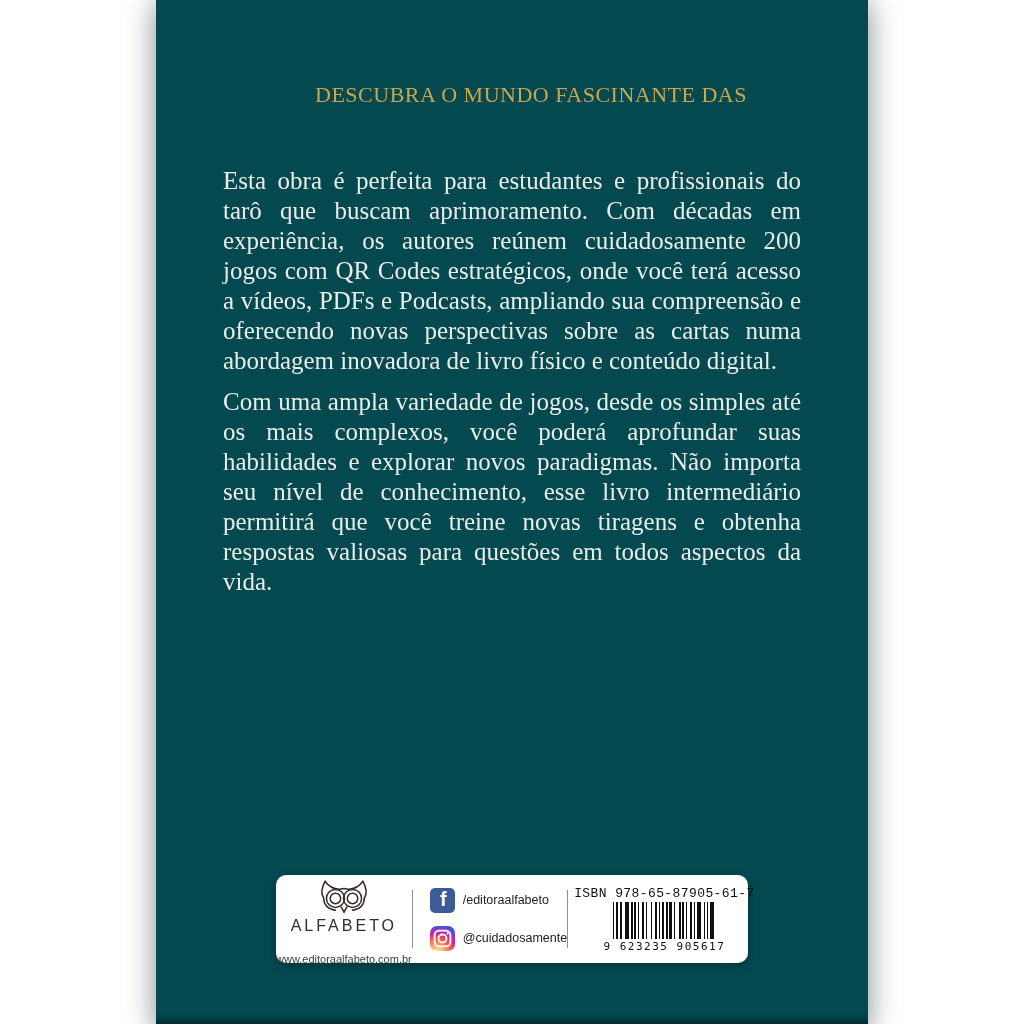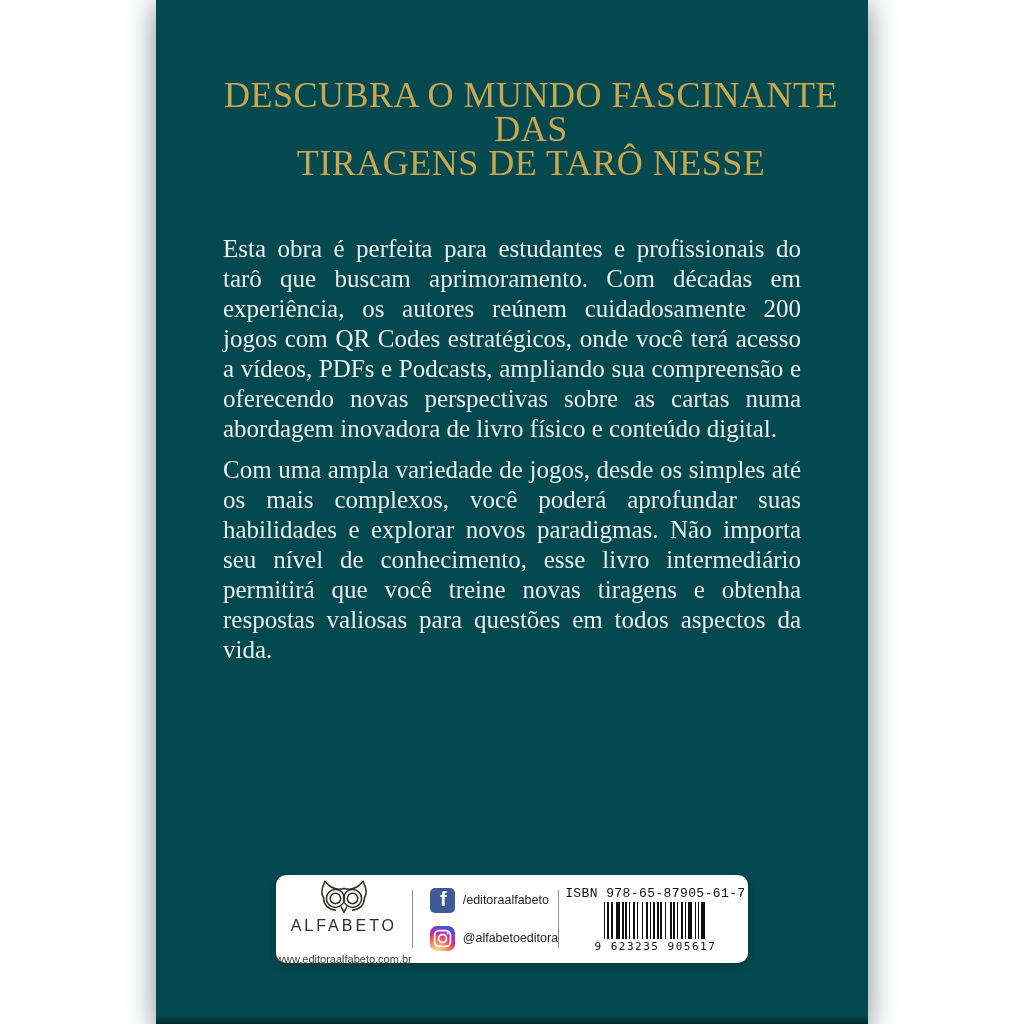--- a/index.html
+++ b/index.html
@@ -19,21 +19,21 @@
   }
   .cover::after {
     content:""; position:absolute; left:0; right:0; bottom:0; height:9px;
     background:linear-gradient(to top, rgba(0,12,14,.5), rgba(0,12,14,0));
   }
 
   
   .heading {
     margin-top:78px; text-align:center;
     color:var(--gold,#c9a74f);
-    font-size:36px; line-height:34px; letter-spacing:.5px;
+    font-size:22px; line-height:34px; letter-spacing:.5px;
     font-weight:normal;
     padding-left:38px;
   }
 
   
   .body-text {
     width:578px; margin:54px auto 0;
     color:var(--body-text,#e9ede8);
     font-size:25px; line-height:30px;
     text-align:justify;
@@ -99,21 +99,20 @@
   }
 </style>
 </head>
 <body>
 
 <div class="page">
   <div class="cover">
 
     <div class="heading">
       <div>DESCUBRA O MUNDO FASCINANTE DAS</div>
-      <div>TIRAGENS DE TARÔ NESSE</div>
     </div>
 
     <div class="body-text">
       <p>Esta obra é perfeita para estudantes e profissionais do tarô que buscam aprimoramento. Com décadas em experiência, os autores reúnem cuidadosamente 200 jogos com QR Codes estratégicos, onde você terá acesso a vídeos, PDFs e Podcasts, ampliando sua compreensão e oferecendo novas perspectivas sobre as cartas numa abordagem inovadora de livro físico e conteúdo digital.</p>
       <p>Com uma ampla variedade de jogos, desde os simples até os mais complexos, você poderá aprofundar suas habilidades e explorar novos paradigmas. Não importa seu nível de conhecimento, esse livro intermediário permitirá que você treine novas tiragens e obtenha respostas valiosas para questões em todos aspectos da vida.</p>
     </div>
 
     <div class="label">
 
       <div class="col-brand">
@@ -141,21 +140,21 @@
           <span class="handle">/editoraalfabeto</span>
         </div>
         <div class="social-row">
           <span class="ig-icon">
             <svg width="25" height="25" viewBox="0 0 25 25" fill="none" stroke="#ffffff" stroke-width="1.8">
               <rect x="4.6" y="4.6" width="15.8" height="15.8" rx="4.6"></rect>
               <circle cx="12.5" cy="12.5" r="4"></circle>
               <circle cx="17.6" cy="7.4" r="1.1" fill="#ffffff" stroke="none"></circle>
             </svg>
           </span>
-          <span class="handle">@alfabetoeditora</span>
+          <span class="handle">@cuidadosamente</span>
         </div>
       </div>
 
       <div class="vdiv"></div>
 
       <div class="col-isbn">
         <div class="isbn-text">ISBN 978-65-87905-61-7</div>
         <div class="barcode" id="barcode">
             <span class="bar" style="width: 1.3px;"></span>
             <span class="sp" style="width: 1.3px;"></span>

